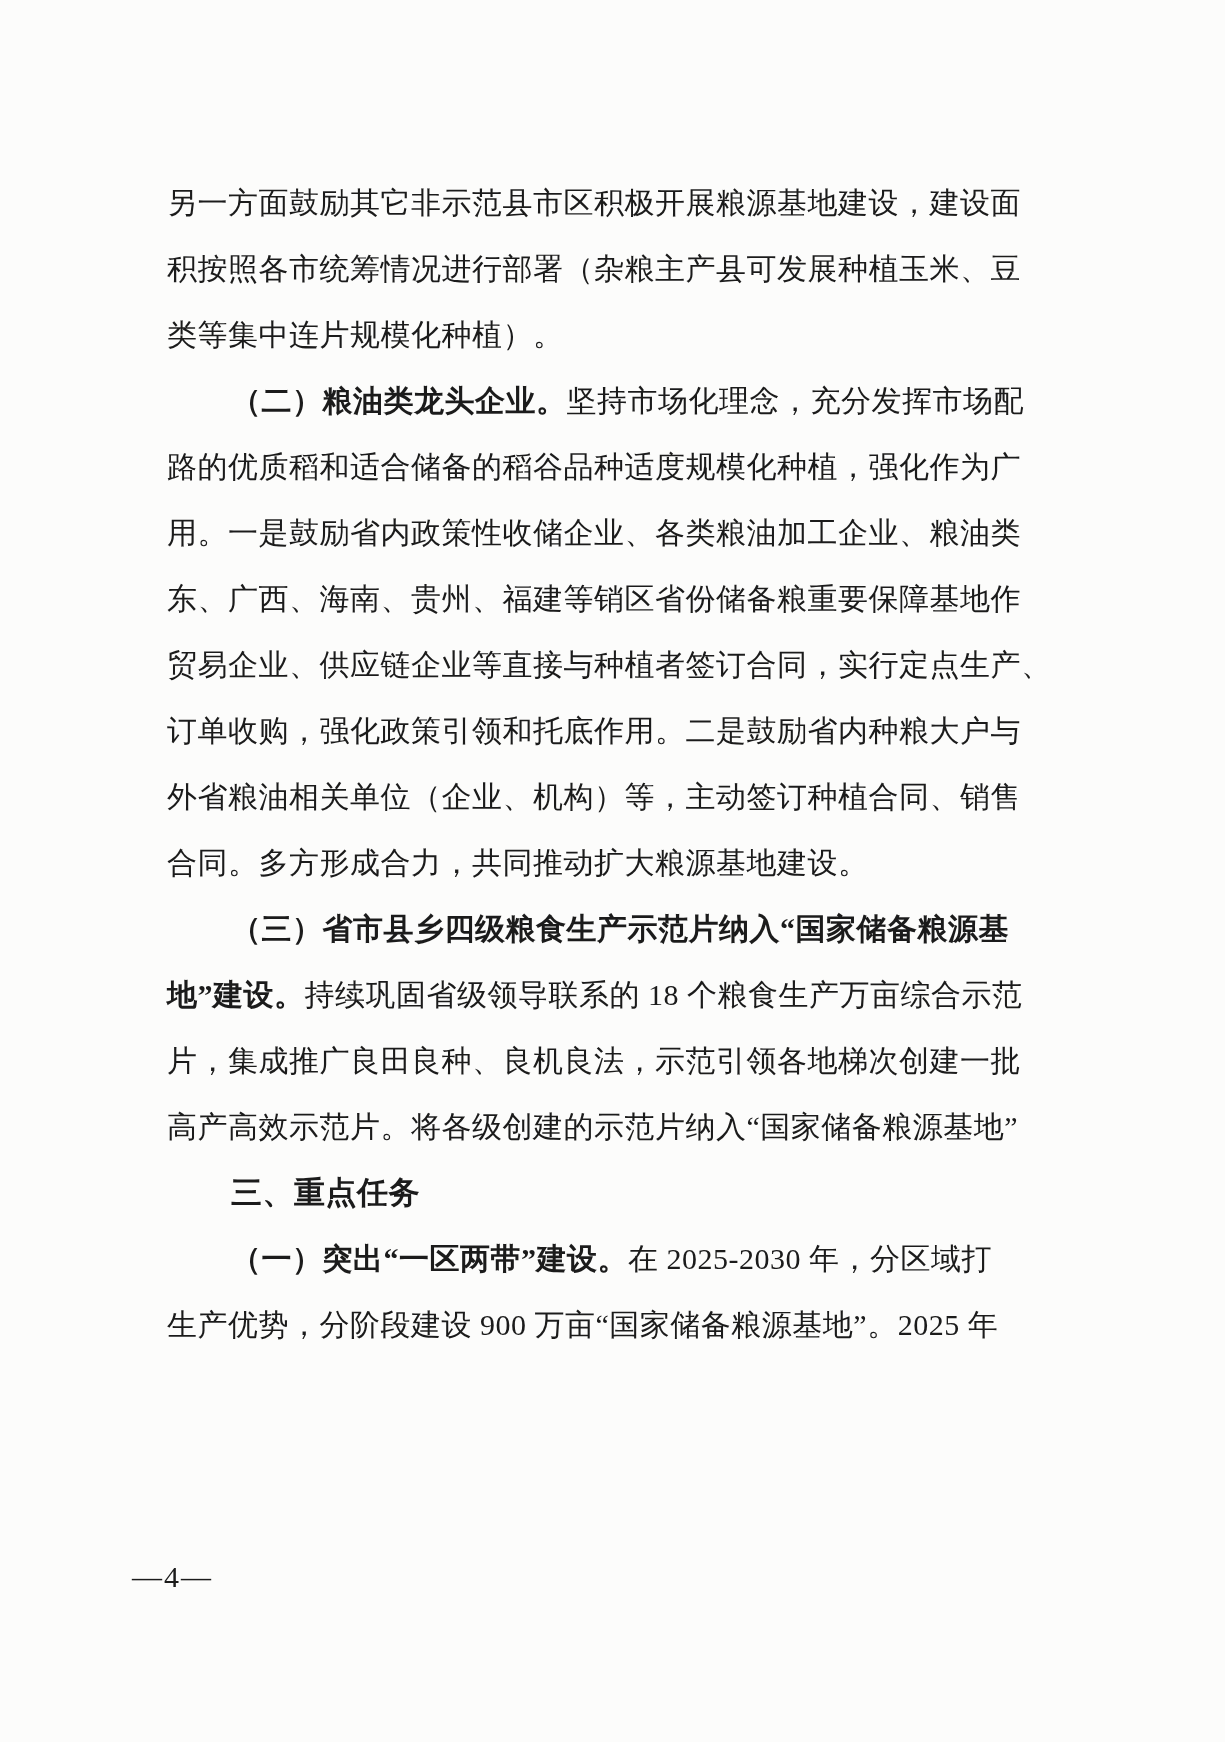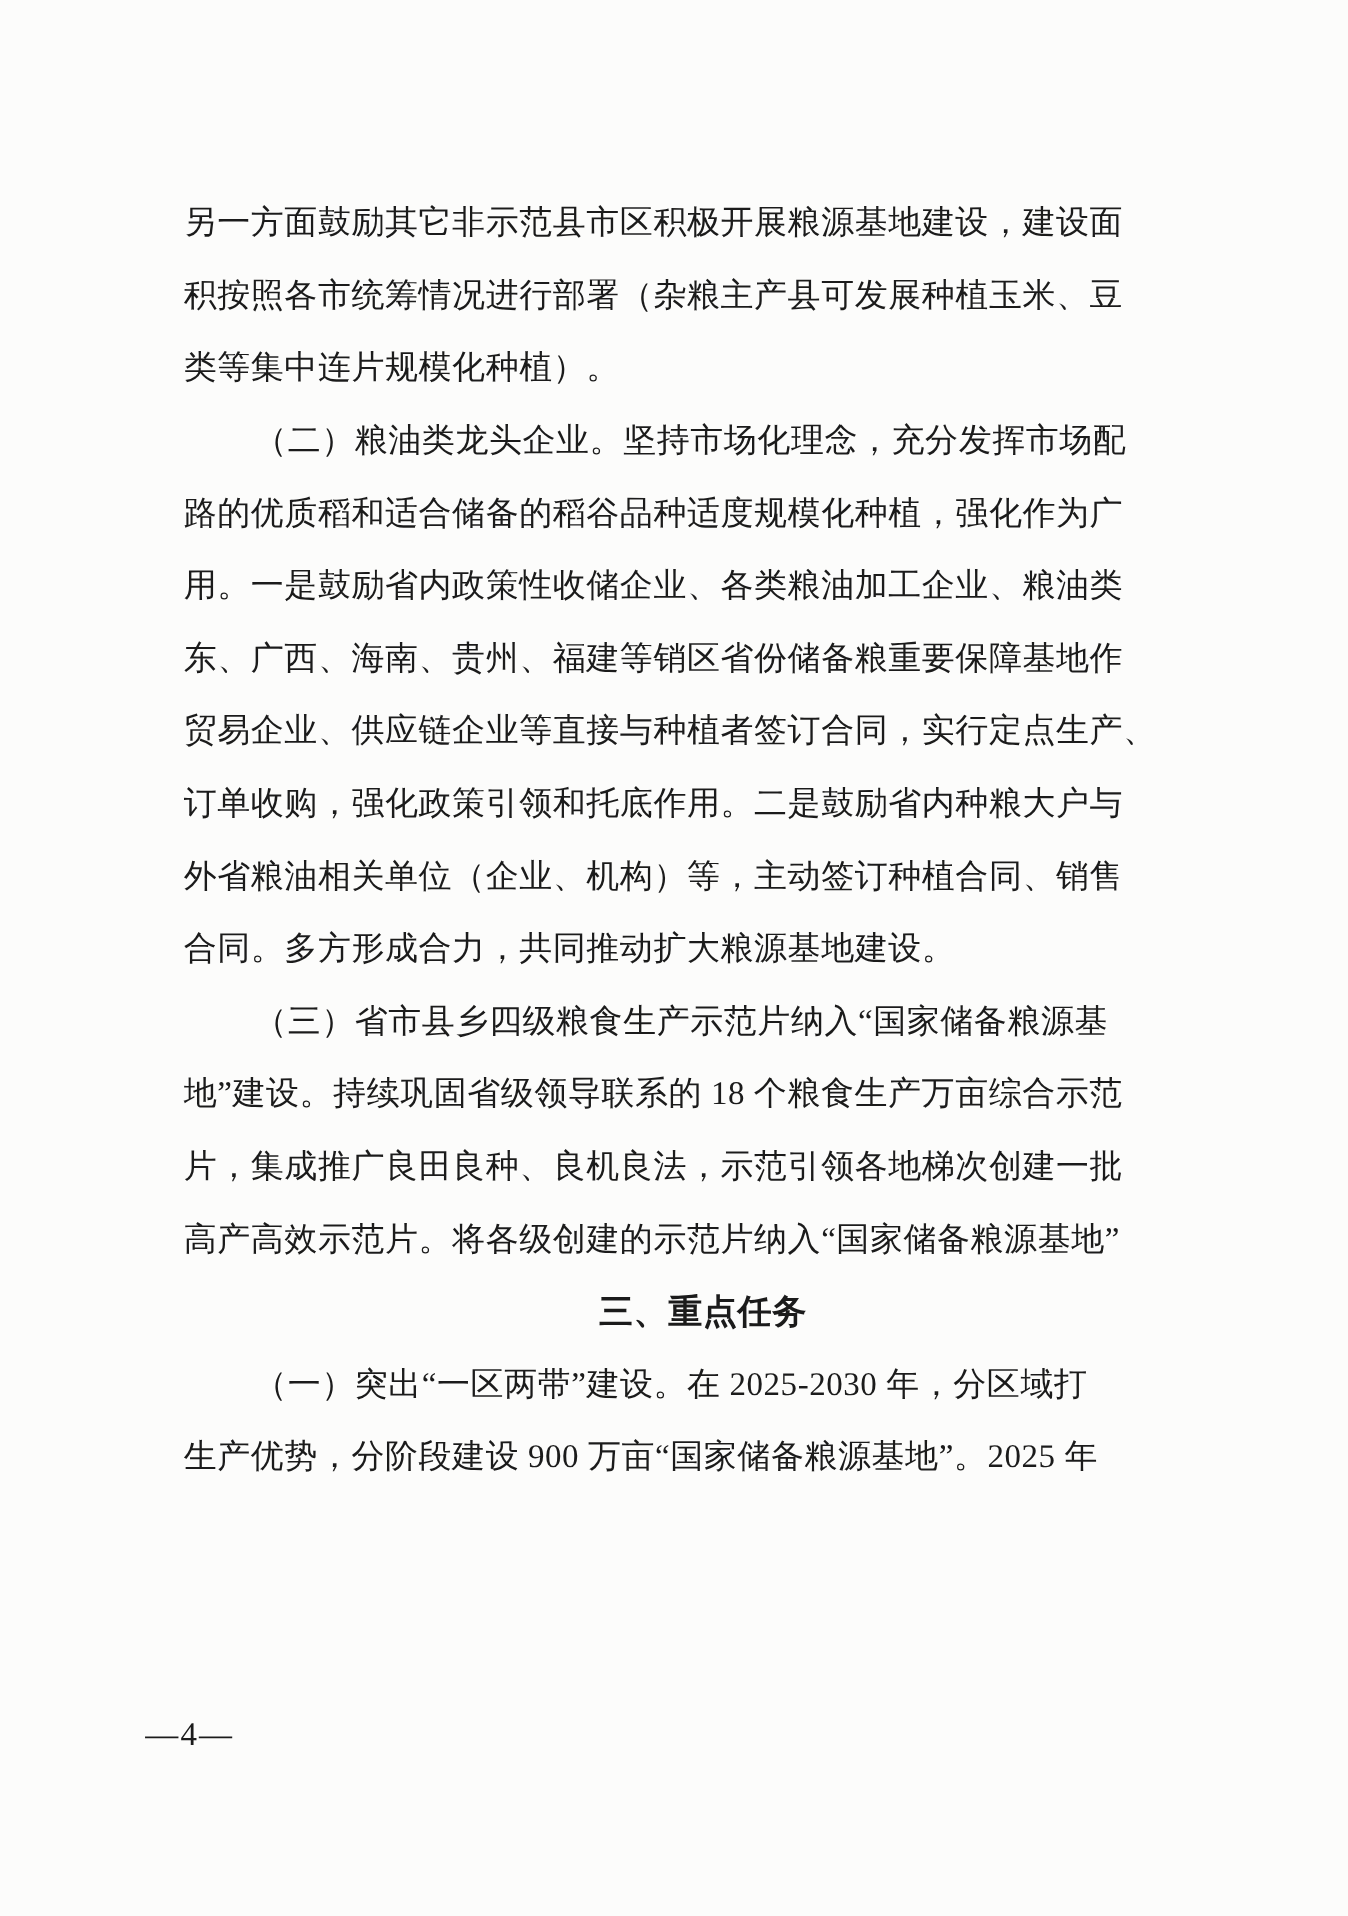--- a/index.html
+++ b/index.html
@@ -26,31 +26,30 @@
   }
   .line {
     font-size: 30px;
     line-height: 66px;
     height: 66px;
     white-space: nowrap;
     letter-spacing: 0.5px;
   }
   .line .lead-bold,
   .line .mid-bold {
-    font-weight: normal;
+    font-weight: bold;
     text-align: center;
   }
   .indent {
     padding-left: 64px;
   }
   .heading-line {
     font-family: "Liberation Sans", "DejaVu Sans", sans-serif;
     font-weight: bold;
     font-size: 31px;
-    text-align: center;
   }
   .page-number {
     position: absolute;
     left: 132px;
     top: 1560px;
     font-size: 30px;
     letter-spacing: 2px;
     color: #1b1b1b;
   }
 </style>

